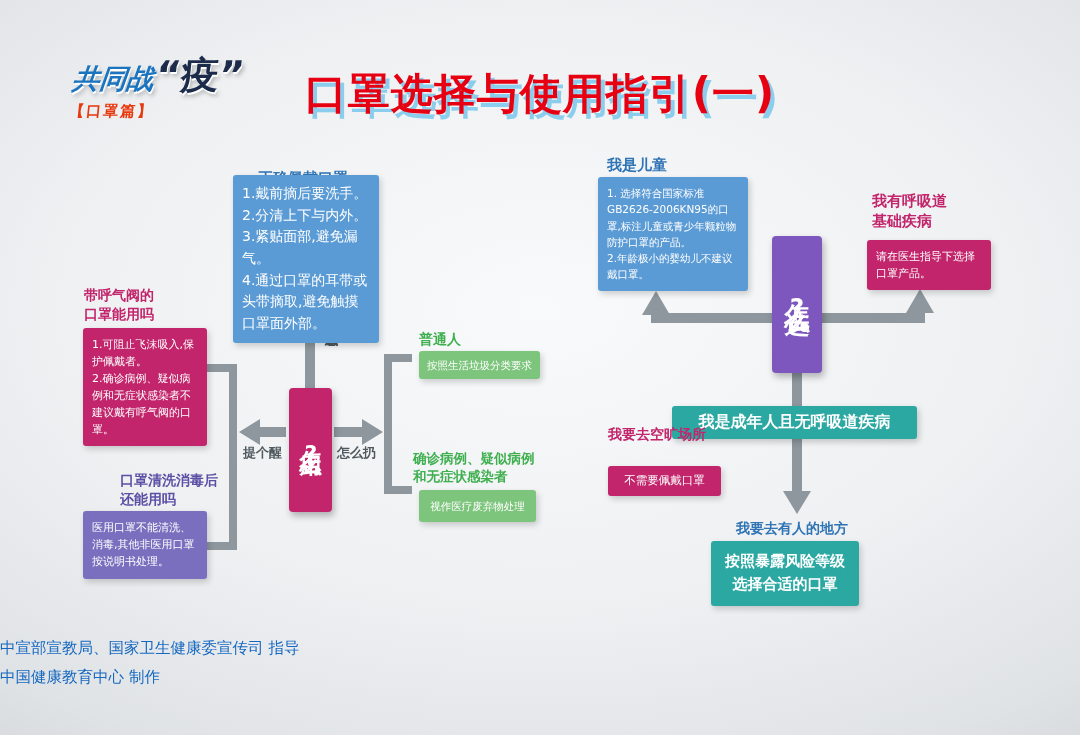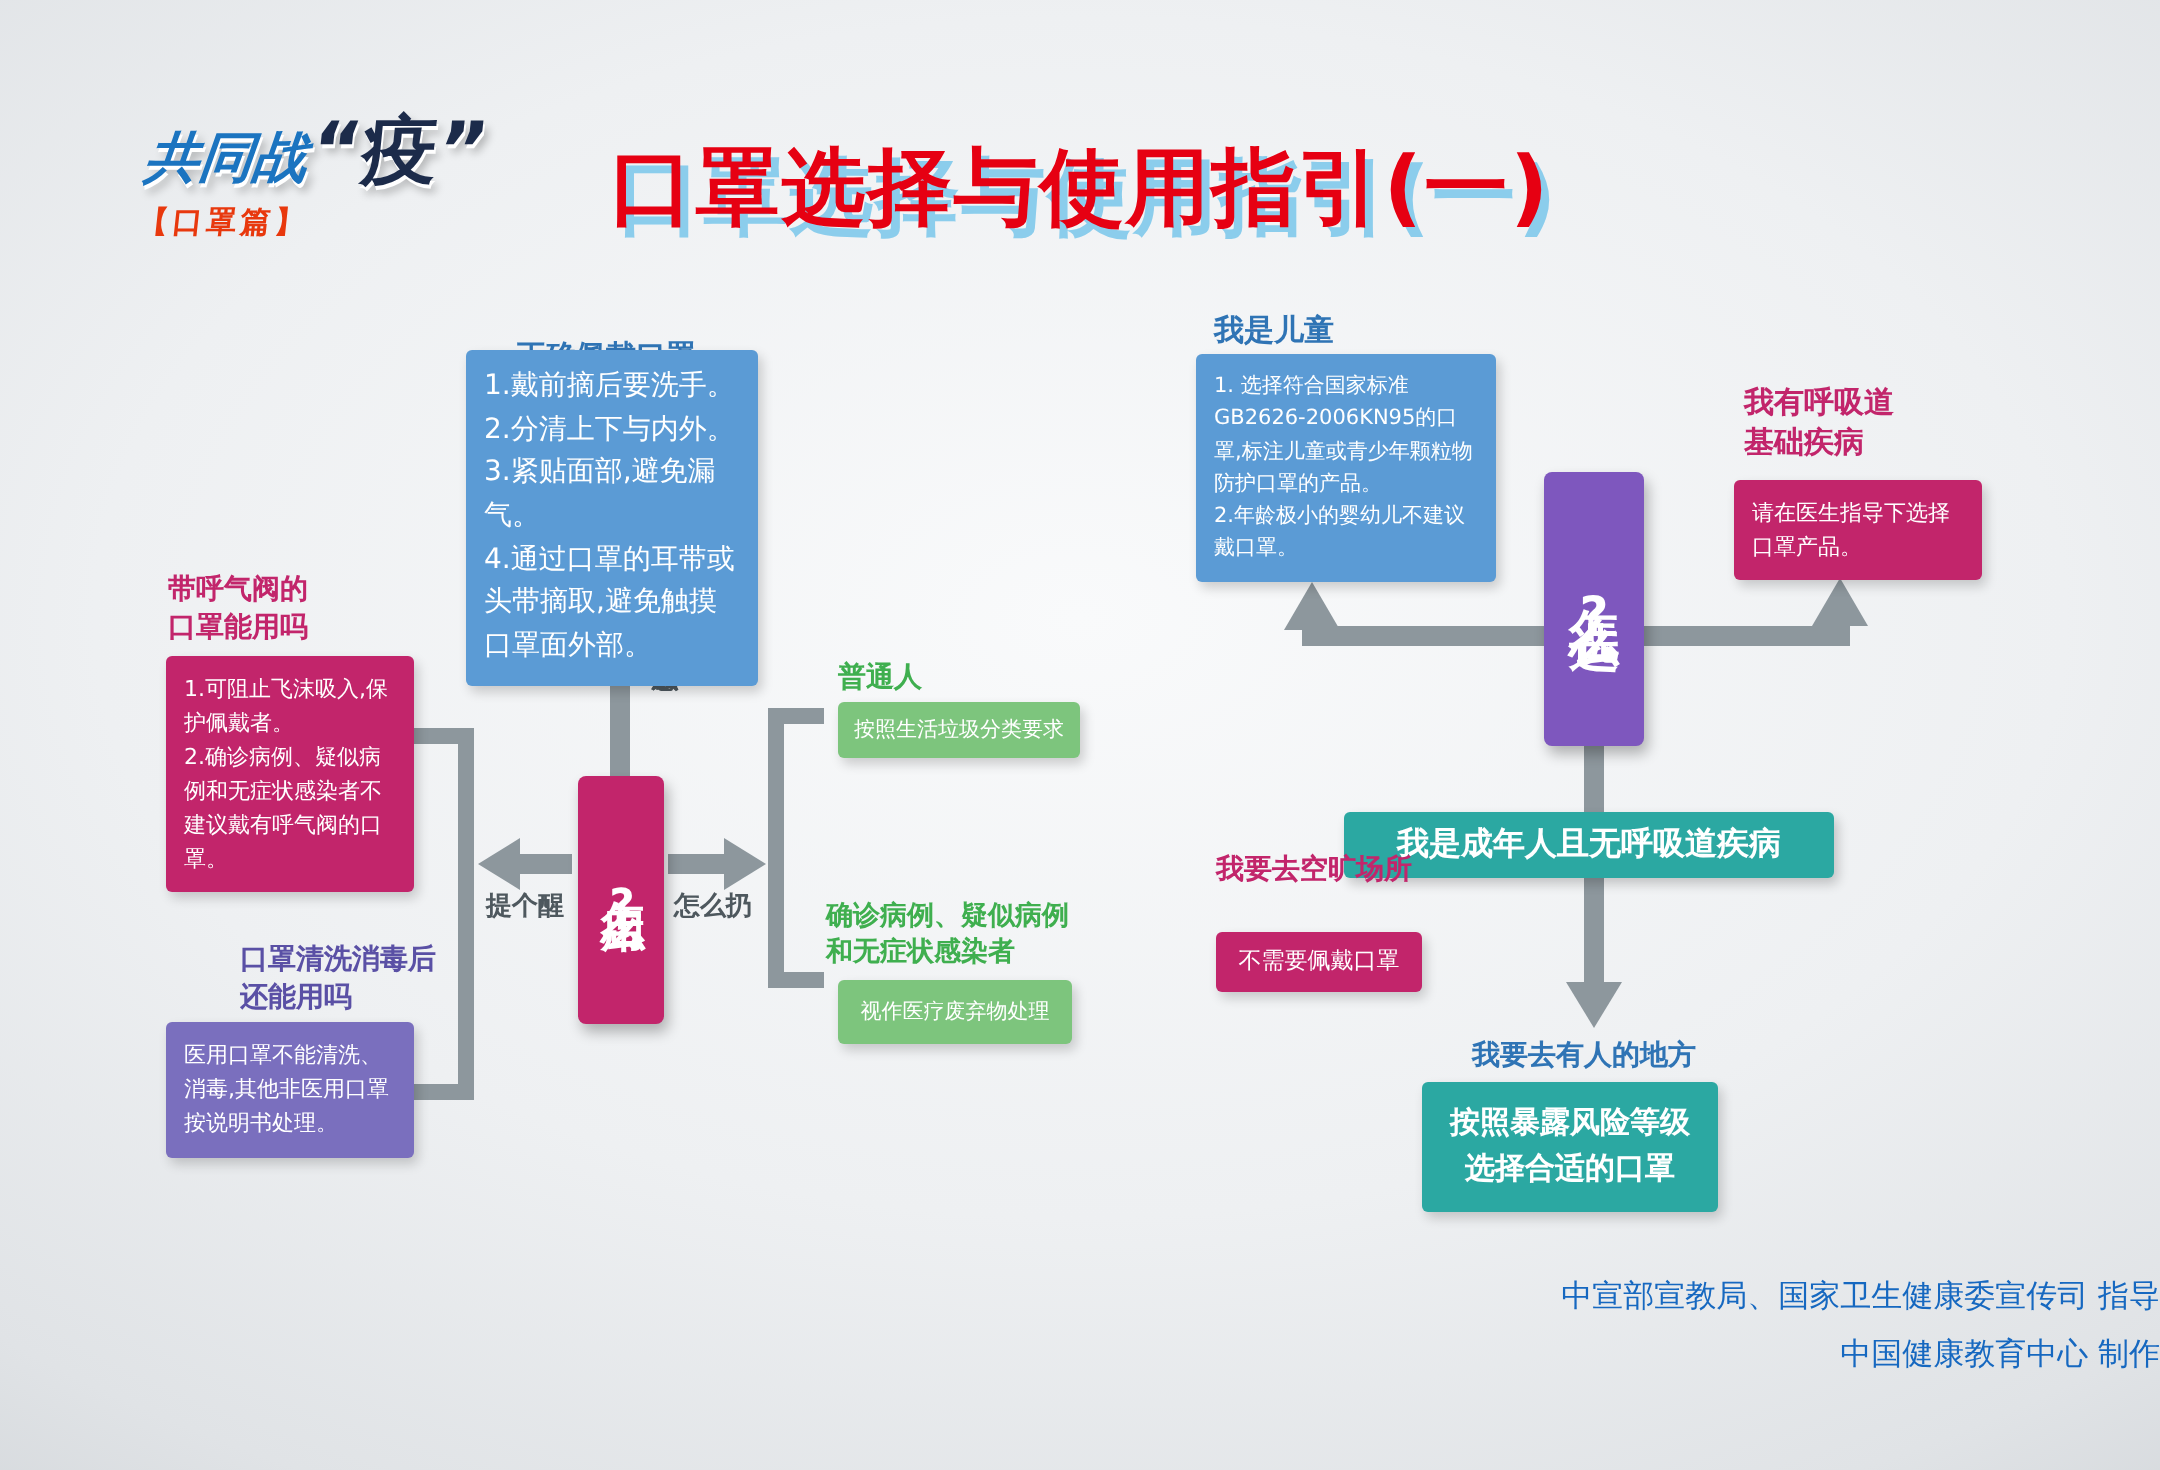--- a/index.html
+++ b/index.html
@@ -41,21 +41,21 @@
     color:#fff; font-weight:bold; writing-mode:vertical-rl; text-orientation:upright;
     border-radius:4px; box-shadow:2px 4px 7px rgba(0,0,0,.28); letter-spacing:3px; }
 
   .arrow-label { position:absolute; color:#4e585e; font-weight:bold; font-size:13px; }
   .vertical { writing-mode:vertical-rl; text-orientation:upright; }
 
   .bar { position:absolute; display:flex; align-items:center; justify-content:center;
     color:#fff; font-weight:bold; border-radius:3px; box-shadow:2px 3px 6px rgba(0,0,0,.2); }
   .center { text-align:center; }
 
-  .footer-line { position:absolute; left:0; right:0; text-align:right;
+  .footer-line { position:absolute; left:0; right:16px; text-align:left;
     color:#1668c0; font-size:15.5px; }
 </style>
 </head>
 <body>
 
 <div class="poster">
 
   <svg class="arrows" viewBox="0 0 1080 735">
     <g stroke="#8d979d" stroke-width="10" fill="#8d979d">
       <line x1="310" y1="390" x2="310" y2="312"></line>
@@ -134,22 +134,22 @@
   <div class="heading h-blue" style="left:607px; top:155px; font-size:15px;">我是儿童</div>
   <div class="box bg-blue" style="left:598px; top:177px; width:150px; min-height:110px; font-size:10.5px;">1. 选择符合国家标准GB2626-2006KN95的口罩,标注儿童或青少年颗粒物防护口罩的产品。
 2.年龄极小的婴幼儿不建议戴口罩。</div>
 
   <div class="heading h-magenta" style="left:872px; top:191px; font-size:15px;">我有呼吸道
 基础疾病</div>
   <div class="box bg-magenta" style="left:867px; top:240px; width:124px; min-height:46px; font-size:11px;">请在医生指导下选择口罩产品。</div>
 
   <div class="bar bg-teal" style="left:672px; top:406px; width:245px; height:33px; font-size:16px;">我是成年人且无呼吸道疾病</div>
 
-  <div class="heading h-magenta" style="left:608px; top:426px; font-size:14px;">我要去空旷场所</div>
-  <div class="box bg-magenta center" style="left:608px; top:466px; width:103px; font-size:11.5px; padding:6px 4px;">不需要佩戴口罩</div>
+  <div class="heading h-magenta" style="left:608px; top:426px; font-size:14px;font-family:Liberation Serif, serif;">我要去空旷场所</div>
+  <div class="box bg-magenta center" style="left:608px; top:466px; width:113px; font-size:11.5px; padding:6px 4px;">不需要佩戴口罩</div>
 
   <div class="heading h-blue" style="left:736px; top:519px; font-size:14px;">我要去有人的地方</div>
   <div class="box bg-teal center" style="left:711px; top:541px; width:148px; font-size:15px; font-weight:bold; padding:9px 6px;">按照暴露风险等级
 选择合适的口罩</div>
 
   <div class="footer-line" style="top:638px;">中宣部宣教局、国家卫生健康委宣传司   指导</div>
   <div class="footer-line" style="top:667px;">中国健康教育中心   制作</div>
 
 </div>
 

